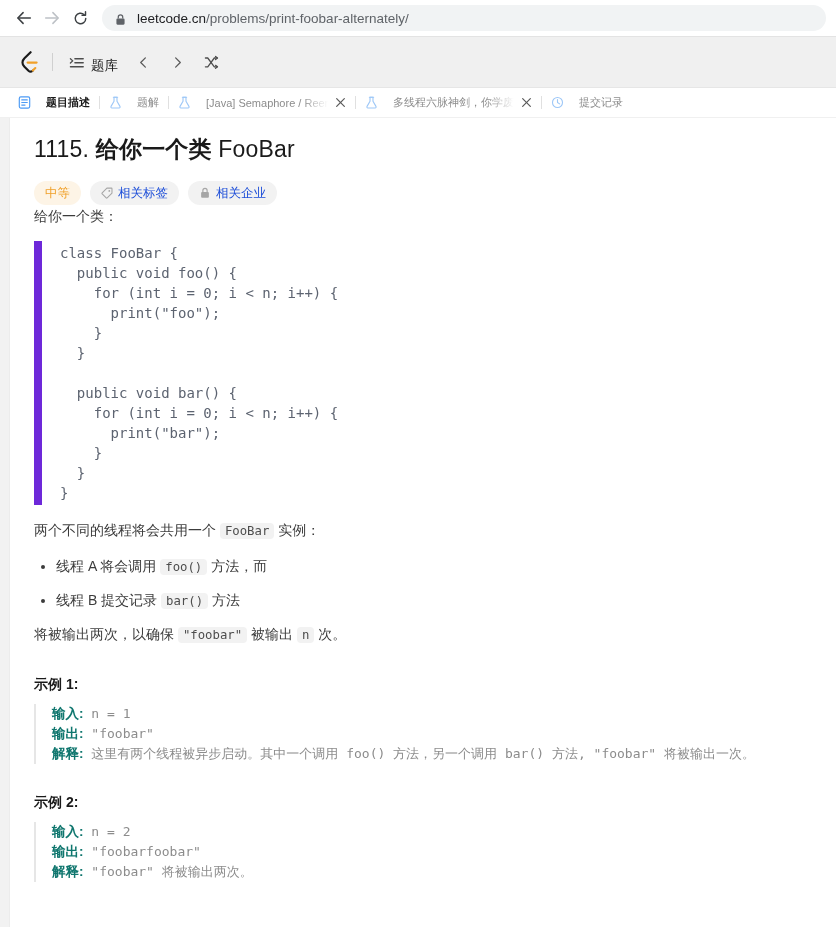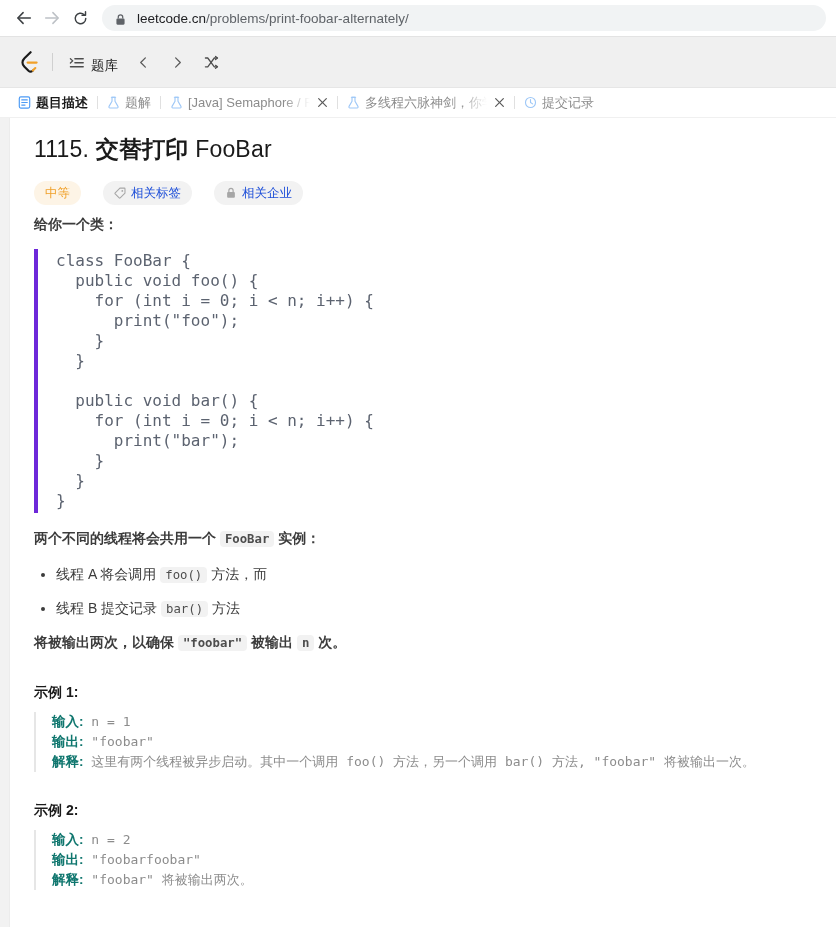--- a/index.html
+++ b/index.html
@@ -118,22 +118,22 @@
   }
   .tab .t-icon {
     width: 13px;
     height: 13px;
     flex: 0 0 auto;
     display: flex;
     align-items: center;
     justify-content: center;
   }
   .tab .t-label {
-    font-size: 13px;
-    margin-left: 5px;
+    font-size: 11px;
+    margin-left: 15px;
     white-space: nowrap;
     overflow: hidden;
     color: #8c8c8c;
   }
   .tab.active .t-label { color: #1a1a1a; font-weight: 600; }
   .tab.fading .t-label {
     -webkit-mask-image: linear-gradient(to right, #000 78%, transparent 100%);
             mask-image: linear-gradient(to right, #000 78%, transparent 100%);
     max-width: 122px;
   }
@@ -177,21 +177,21 @@
 
   .prob-title {
     font-size: 23px;
     color: #1a1a1a;
     font-weight: 400;
     margin: 0 0 16px 0;
     letter-spacing: .2px;
   }
   .prob-title .cjk { font-weight: 700; }
 
-  .badges { display: flex; align-items: flex-start; gap: 22px; }
+  .badges { display: flex; align-items: flex-start; gap: 9px; }
   .badge {
     height: 24px;
     border-radius: 12px;
     display: flex;
     align-items: center;
     padding: 0 11px;
     font-size: 12.5px;
     background: #f2f2f2;
     color: #1d4ed8;
     box-sizing: border-box;
@@ -201,30 +201,29 @@
     width: 12px; height: 12px;
     margin-right: 5px;
     display: flex; align-items: center; justify-content: center;
     flex: 0 0 auto;
   }
 
   .para {
     font-size: 14px;
     line-height: 1.6;
     color: #3c3c3c;
-    margin: 8px 0 14px 0;
-    font-weight: bold;
+    margin: 0 0 14px 0;
   }
 
   pre.code-block {
     margin: 0 0 14px 0;
     padding: 2px 0 2px 18px;
-    border-left: 4px solid #6d28d9;
+    border-left: 8px solid #6d28d9;
     font-family: "DejaVu Sans Mono", "Liberation Mono", monospace;
-    font-size: 16px;
+    font-size: 14px;
     line-height: 20px;
     color: #5c6370;
     white-space: pre;
   }
 
   code.inline {
     font-family: "DejaVu Sans Mono", "Liberation Mono", monospace;
     font-size: 12.3px;
     background: #f2f2f2;
     border-radius: 4px;
@@ -412,21 +411,21 @@
     </span>
     <span class="t-label">提交记录</span>
   </div>
 </div>
 
 <div class="content-wrap">
   <div class="left-rail"></div>
 
   <div class="content">
 
-    <h1 class="prob-title"><span>1115. </span><span class="cjk">交替打印</span><span> FooBar</span></h1>
+    <h1 class="prob-title"><span>1115. </span><span class="cjk">给你一个类</span><span> FooBar</span></h1>
 
     <div class="badges">
       <div class="badge difficulty">
         <span>中等</span>
       </div>
       <div class="badge">
         <span class="b-icon">
           <svg width="12" height="12" viewBox="0 0 13 13">
             <path d="M6.4 1.2 H11.3 a.6 .6 0 0 1 .6 .6 V6.6 L6.7 11.8 a.8 .8 0 0 1 -1.1 0 L1.3 7.5 a.8 .8 0 0 1 0 -1.1 Z" fill="none" stroke="#a6a6a6" stroke-width="1.15" stroke-linejoin="round"></path>
             <circle cx="9" cy="4.2" r="1" fill="#a6a6a6"></circle>

